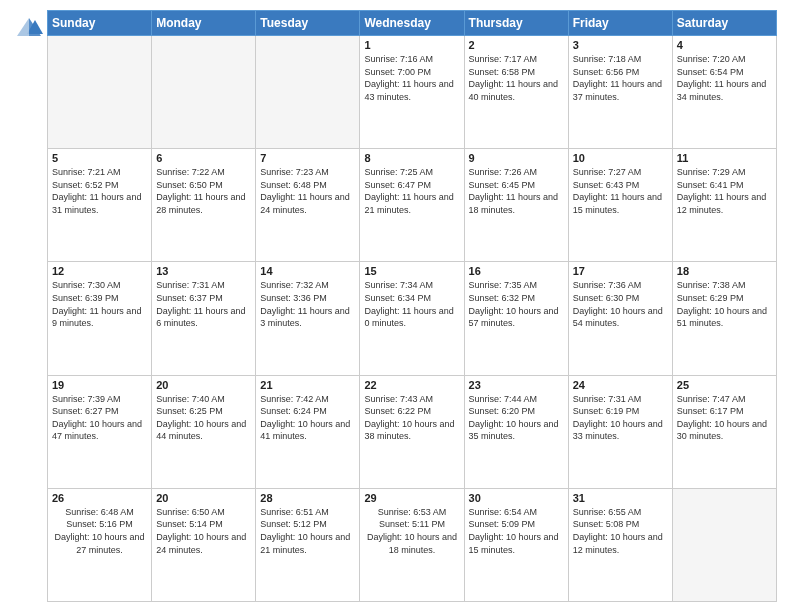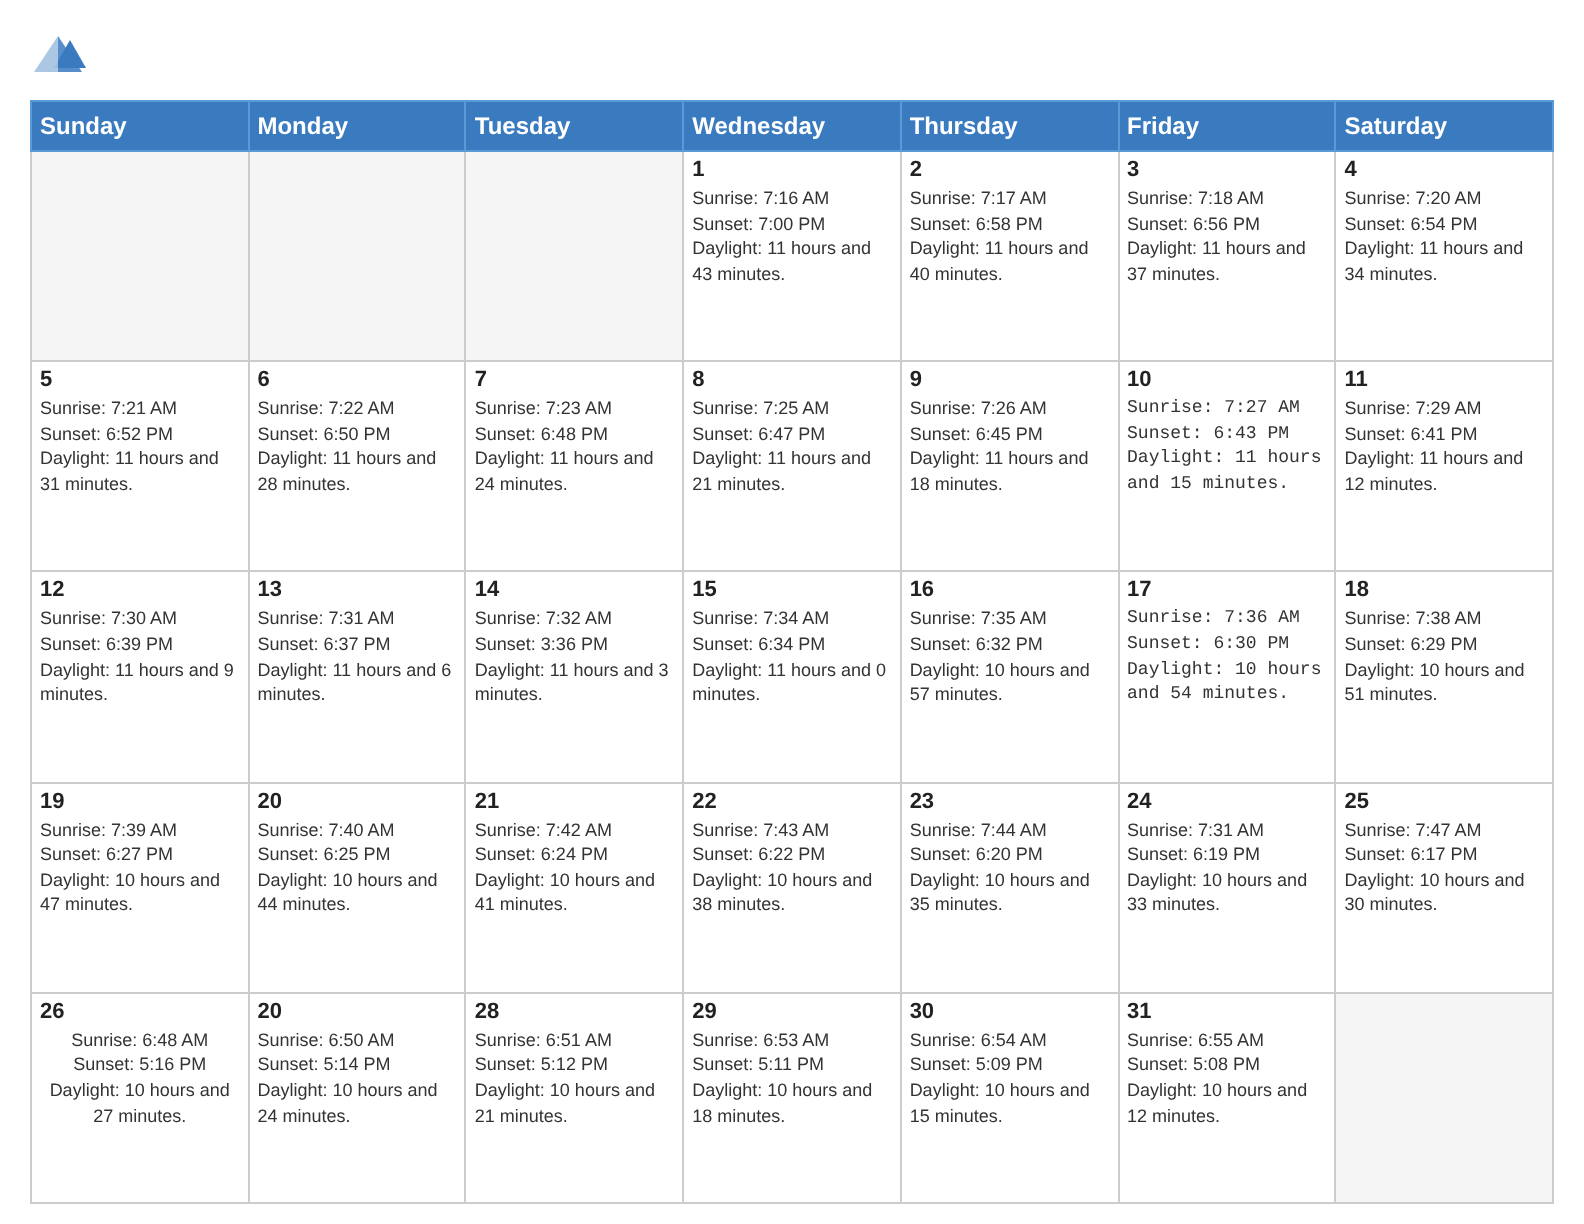--- a/index.html
+++ b/index.html
@@ -8,21 +8,21 @@
       background: #fff;
       width: 792px;
       height: 612px;
       overflow: hidden;
     }
     .page {
       width: 792px;
       height: 612px;
       padding: 10px 15px 10px 15px;
       display: flex;
-      flex-direction: column;
+      flex-direction: row;
     }
     .header {
       display: flex;
       justify-content: space-between;
       align-items: flex-start;
       margin-bottom: 8px;
     }
     .logo {
       display: flex;
       align-items: center;
@@ -193,21 +193,21 @@
 Daylight: 11 hours and 21 minutes.</div>
           </td>
           <td>
             <div class="day-number">9</div>
             <div class="day-info" style="white-space: pre-line;">Sunrise: 7:26 AM
 Sunset: 6:45 PM
 Daylight: 11 hours and 18 minutes.</div>
           </td>
           <td>
             <div class="day-number">10</div>
-            <div class="day-info" style="white-space: pre-line; font-family: Liberation Mono, monospace;">Sunrise: 7:27 AM
+            <div class="day-info" style="white-space: pre-line;">Sunrise: 7:27 AM
 Sunset: 6:43 PM
 Daylight: 11 hours and 15 minutes.</div>
           </td>
           <td>
             <div class="day-number">11</div>
             <div class="day-info" style="white-space: pre-line;">Sunrise: 7:29 AM
 Sunset: 6:41 PM
 Daylight: 11 hours and 12 minutes.</div>
           </td>
         </tr>
@@ -237,21 +237,21 @@
 Daylight: 11 hours and 0 minutes.</div>
           </td>
           <td>
             <div class="day-number">16</div>
             <div class="day-info" style="white-space: pre-line;">Sunrise: 7:35 AM
 Sunset: 6:32 PM
 Daylight: 10 hours and 57 minutes.</div>
           </td>
           <td>
             <div class="day-number">17</div>
-            <div class="day-info" style="white-space: pre-line; font-family: Liberation Mono, monospace;">Sunrise: 7:36 AM
+            <div class="day-info" style="white-space: pre-line;">Sunrise: 7:36 AM
 Sunset: 6:30 PM
 Daylight: 10 hours and 54 minutes.</div>
           </td>
           <td>
             <div class="day-number">18</div>
             <div class="day-info" style="white-space: pre-line;">Sunrise: 7:38 AM
 Sunset: 6:29 PM
 Daylight: 10 hours and 51 minutes.</div>
           </td>
         </tr>
@@ -313,21 +313,21 @@
 Daylight: 10 hours and 24 minutes.</div>
           </td>
           <td>
             <div class="day-number">28</div>
             <div class="day-info" style="white-space: pre-line;">Sunrise: 6:51 AM
 Sunset: 5:12 PM
 Daylight: 10 hours and 21 minutes.</div>
           </td>
           <td>
             <div class="day-number">29</div>
-            <div class="day-info" style="white-space: pre-line;">Sunrise: 6:53 AM
+            <div class="day-info" style="white-space: pre-line; text-align: center;">Sunrise: 6:53 AM
 Sunset: 5:11 PM
 Daylight: 10 hours and 18 minutes.</div>
           </td>
           <td>
             <div class="day-number">30</div>
             <div class="day-info" style="white-space: pre-line;">Sunrise: 6:54 AM
 Sunset: 5:09 PM
 Daylight: 10 hours and 15 minutes.</div>
           </td>
           <td>

